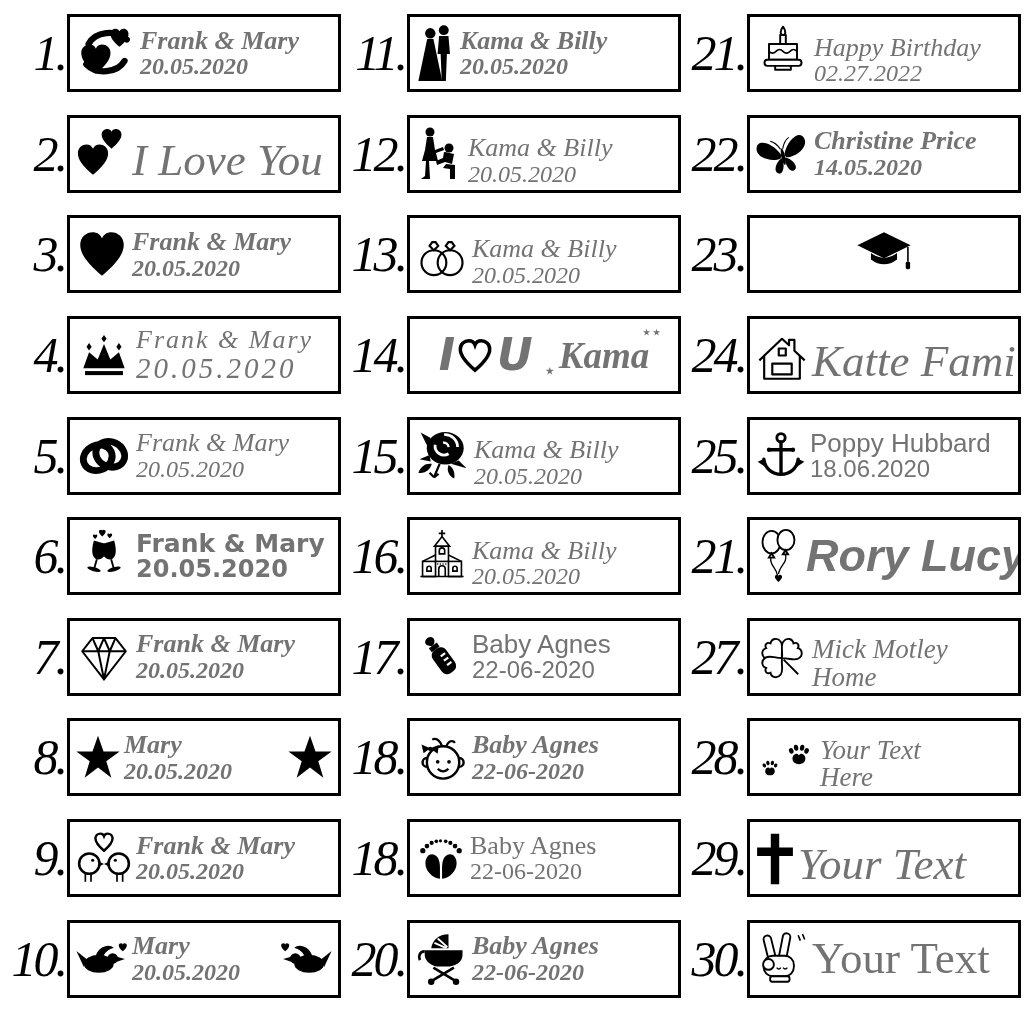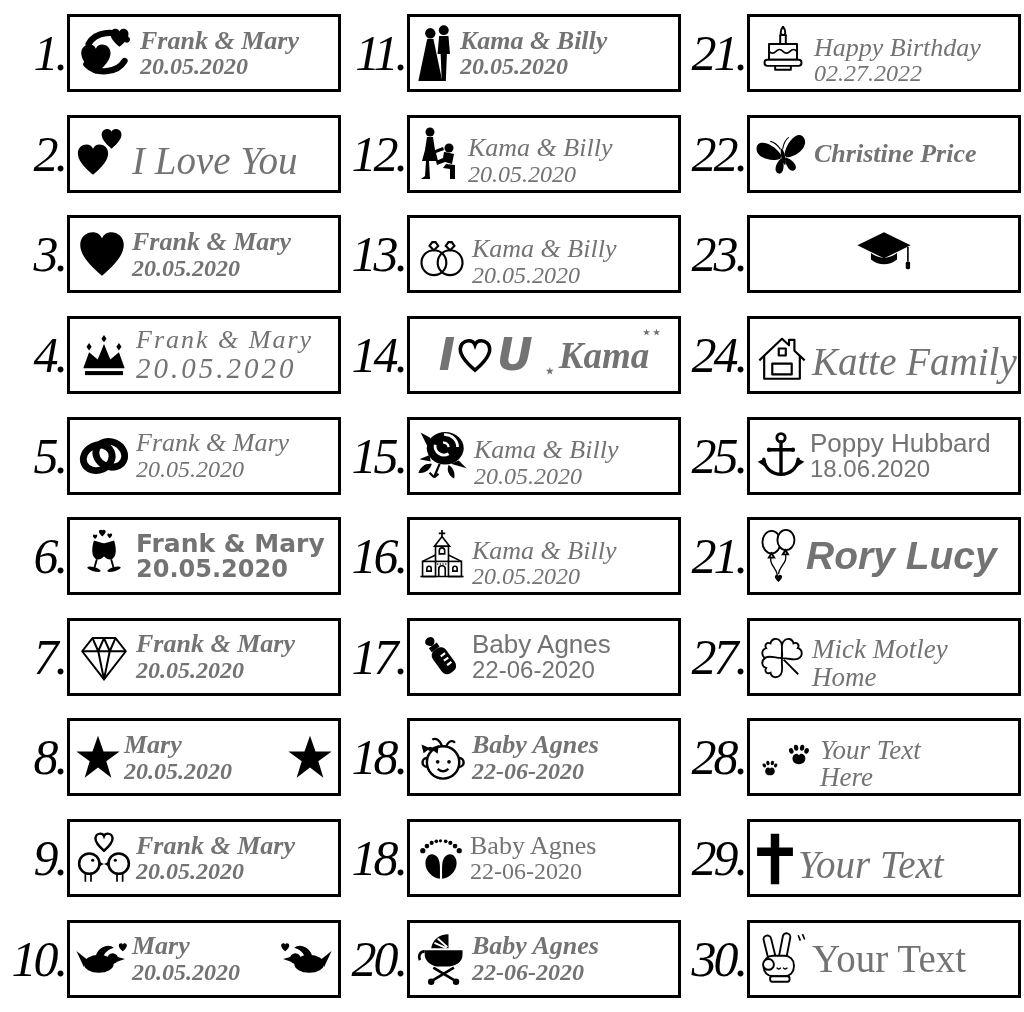--- a/index.html
+++ b/index.html
@@ -24,21 +24,21 @@
     flex:1;height:72px;border:3px solid #000;background:#fff;
     display:flex;align-items:center;justify-content:center;
     gap:3px;padding:0 5px;min-width:0;overflow:hidden;
   }
   .icon{flex:none;display:flex;align-items:center;justify-content:center;}
   .icon svg{display:block;}
   .txt{flex:1;text-align:left;line-height:1.02;min-width:0;color:#737373;}
   .l1{font-size:26px;white-space:nowrap;}
   .l2{font-size:24px;white-space:nowrap;}
   .lg .l1,.lg .l2{font-size:27px;}
-  .xl .l1{font-size:39px;}
+  .xl .l1{font-size:45px;}
   
   .s-brush  .txt{font-family:"Liberation Serif",serif;font-weight:700;font-style:italic;}
   .s-script .txt{font-family:"Liberation Serif",serif;font-style:italic;margin-top:14px;}
   .s-serifit .txt{font-family:"Liberation Serif",serif;font-style:italic;}
   .s-ornate .txt{font-family:"Liberation Serif",serif;font-style:italic;letter-spacing:2px;}
   .s-ornate .l2{font-size:29px;letter-spacing:3px;}
   .s-slab   .txt{font-family:"DejaVu Sans",sans-serif;font-weight:800;}
   .s-slab   .l1{font-size:25px;}
   .s-sans   .txt{font-family:"Liberation Sans",sans-serif;}
   .s-serif  .txt{font-family:"Liberation Serif",serif;}
@@ -590,20 +590,21 @@
                 <path d="M46 52 C34 58 26 74 36 78 C44 81 49 66 48 55Z"></path>
                 <path d="M54 52 C66 58 74 74 64 78 C56 81 51 66 52 55Z"></path>
                 <ellipse cx="50" cy="50" rx="3.5" ry="15"></ellipse>
               </g>
               <path d="M48 36 C44 26 38 20 33 18 M52 36 C56 26 62 20 67 18" stroke="#000" stroke-width="2" fill="none"></path>
             </g>
           </svg>
         </span>
       <div class="txt">
         <div class="l1">Christine Price</div>
+        <div class="l2">14.05.2020</div>
       </div>
 
     </div>
   </div>
 
   <div class="cell">
     <div class="num">23.</div>
     <div class="box s-script lg">
       <span class="icon left">
           <svg width="60" height="50" viewBox="0 0 110 92" fill="#000">

